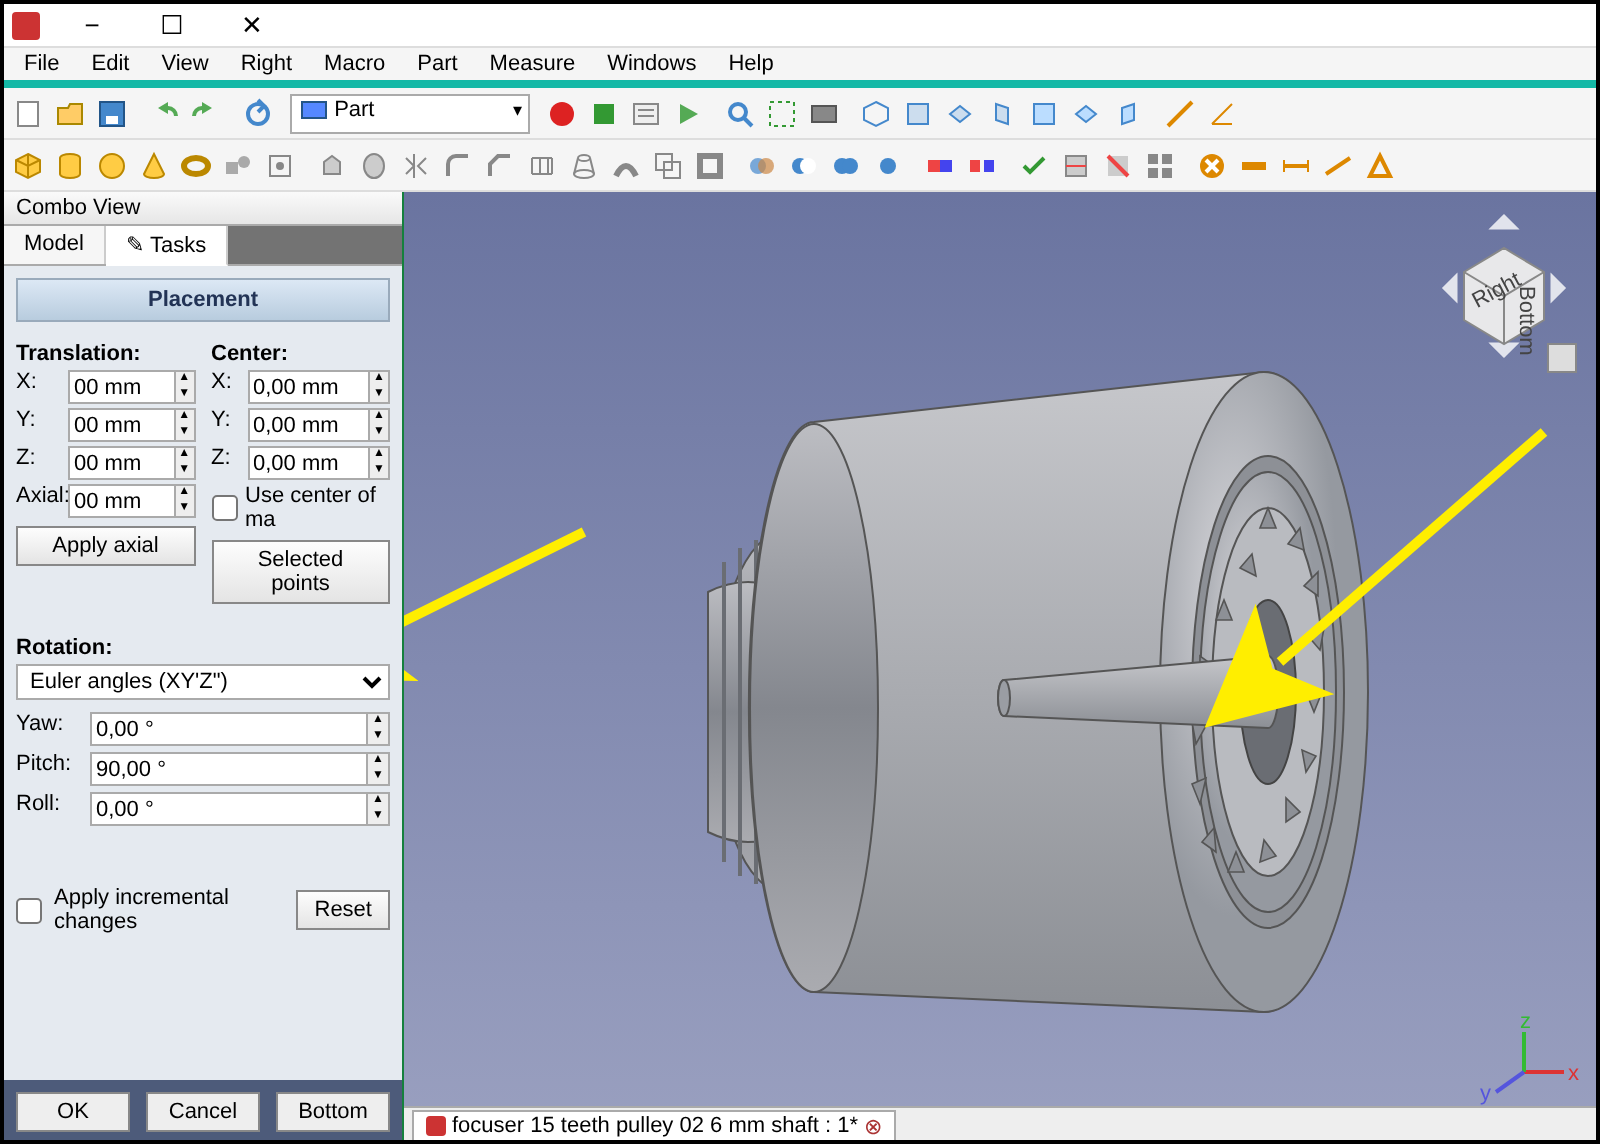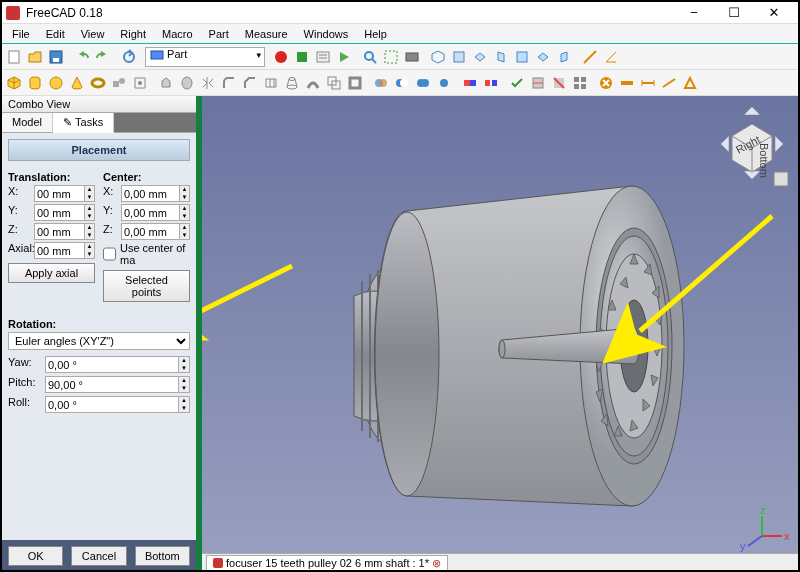--- a/index.html
+++ b/index.html
@@ -2,29 +2,29 @@
 <html><head>
 <meta charset="utf-8">
 <style>
 *{box-sizing:border-box;margin:0;padding:0;font-family:"Segoe UI",Tahoma,sans-serif;font-size:11px}
 body{width:800px;height:572px;border:2px solid #000;background:#f0f0f0;overflow:hidden;position:relative}
 .titlebar{height:22px;background:#fff;display:flex;align-items:center;padding:0 4px;border-bottom:1px solid #ddd}
 .title-icon{width:14px;height:14px;background:#c33;margin-right:6px;border-radius:2px}
 .title-text{flex:1;font-size:12px}
 .title-btns{display:flex;gap:0}
 .title-btn{width:40px;height:20px;text-align:center;line-height:20px;font-size:13px;cursor:pointer}
-.menubar{height:20px;background:#f5f5f5;display:flex;align-items:center;padding:0 2px;border-bottom:1px solid #14b8a6}
+.menubar{height:20px;background:#f5f5f5;display:flex;align-items:center;padding:0 2px;border-bottom:4px solid #14b8a6}
 .menu-item{padding:2px 8px;cursor:pointer}
 .toolbar{height:26px;background:#f5f5f5;display:flex;align-items:center;padding:1px 2px;border-bottom:1px solid #ddd;gap:1px}
 .tool-icon{width:20px;height:20px;display:flex;align-items:center;justify-content:center;cursor:pointer;border:1px solid transparent}
 .tool-sep{width:4px}
 .workbench-sel{height:20px;border:1px solid #aaa;padding:0 16px 0 4px;background:#fff;cursor:pointer;position:relative;min-width:120px}
 .workbench-sel::after{content:"▾";position:absolute;right:3px;top:2px;font-size:9px}
 .body-area{display:flex;height:476px}
-.combo{width:200px;background:#eef;border-right:6px solid #15803d;display:flex;flex-direction:column}
+.combo{width:200px;background:#eef;border-right:1px solid #15803d;display:flex;flex-direction:column}
 .combo-title{background:linear-gradient(#fafafa,#e6e6e6);border-bottom:1px solid #aaa;padding:2px 6px;font-size:11px}
 .combo-tabs{display:flex;border-bottom:1px solid #aaa;background:#737373}
 .combo-tab{padding:3px 10px;border-right:1px solid #ccc;cursor:pointer;background:#f6f6f6}
 .combo-tab.active{background:#fff;border-bottom:1px solid #fff;margin-bottom:-1px}
 .task-panel{flex:1;padding:6px;background:#e5eaf0;overflow:auto}
 .panel-header{background:linear-gradient(#dce8f5,#b8ccde);padding:4px;text-align:center;font-weight:bold;border:1px solid #9ab;margin-bottom:6px;color:#235}
 .section-label{font-weight:bold;margin:4px 0 2px}
 .spin{display:flex;align-items:stretch;height:17px;border:1px solid #aaa;background:#fff}
 .spin input{border:none;width:100%;padding:0 2px;font-size:11px}
 .spin .spinbtns{width:12px;display:flex;flex-direction:column}
@@ -39,21 +39,20 @@
 .doc-tab{position:absolute;bottom:0;left:0;right:0;height:19px;background:#eee;display:flex;align-items:center;padding:0 4px;border-top:1px solid #aaa}
 .doc-tab-item{background:#fff;border:1px solid #aaa;padding:1px 6px;display:flex;align-items:center;gap:3px}
 .arrow{position:absolute;pointer-events:none}
 svg.iconshape{width:16px;height:16px}
 </style>
 </head>
 <body>
 
 <div class="titlebar">
   <div class="title-icon"></div>
-  <div class="title-text">FreeCAD 0.18</div>
   <div class="title-btns">
     <div class="title-btn">−</div>
     <div class="title-btn">☐</div>
     <div class="title-btn close-btn">✕</div>
   </div>
 </div>
 
 <div class="menubar">
   <div class="menu-item">File</div>
   <div class="menu-item">Edit</div>
@@ -496,20 +495,25 @@
         <label>Roll:</label>
         <div class="spin">
             <input value="0,00 °" style="">
             <div class="spinbtns">
               <div>▲</div>
               <div>▼</div>
             </div>
           </div>
       </div>
 
+      <div style="display:flex;align-items:center;gap:6px;margin-top:30px">
+        <input type="checkbox" style="">
+        <label style="flex:1">Apply incremental changes</label>
+        <div class="btn">Reset</div>
+      </div>
     </div>
     <div class="bottom-btns">
       <div class="btn">OK</div>
       <div class="btn">Cancel</div>
       <div class="btn">Bottom</div>
     </div>
   </div>
 
   <div class="view3d">
     <svg width="100%" height="100%" viewBox="0 0 596 476">

